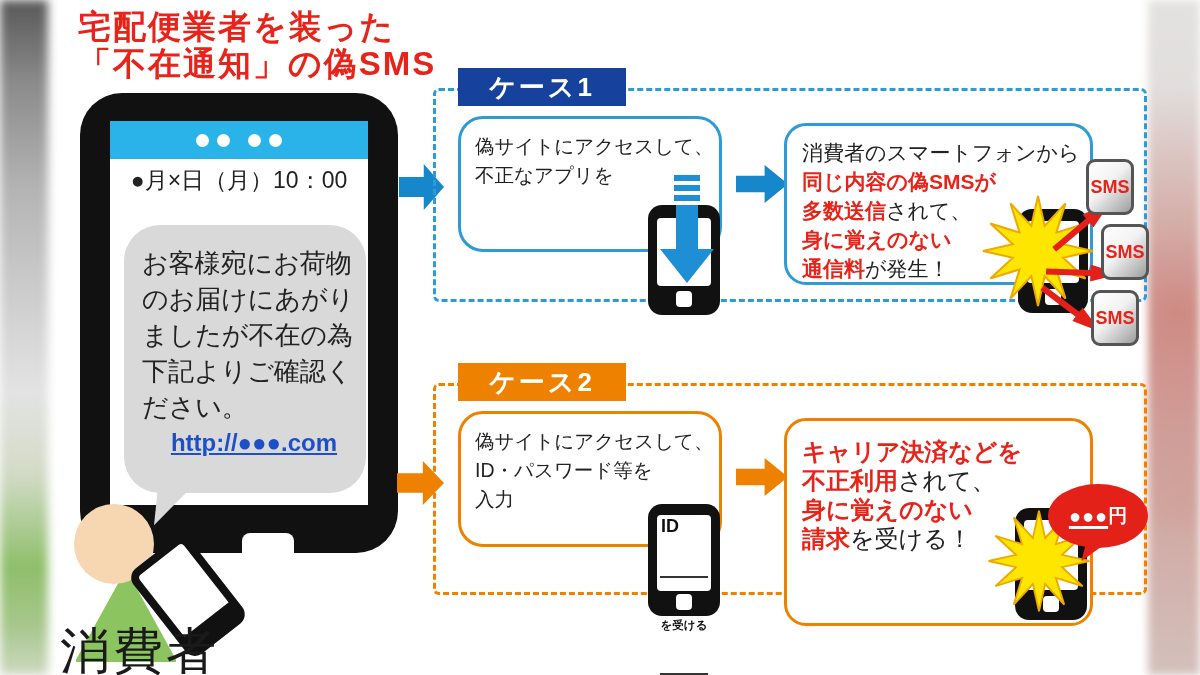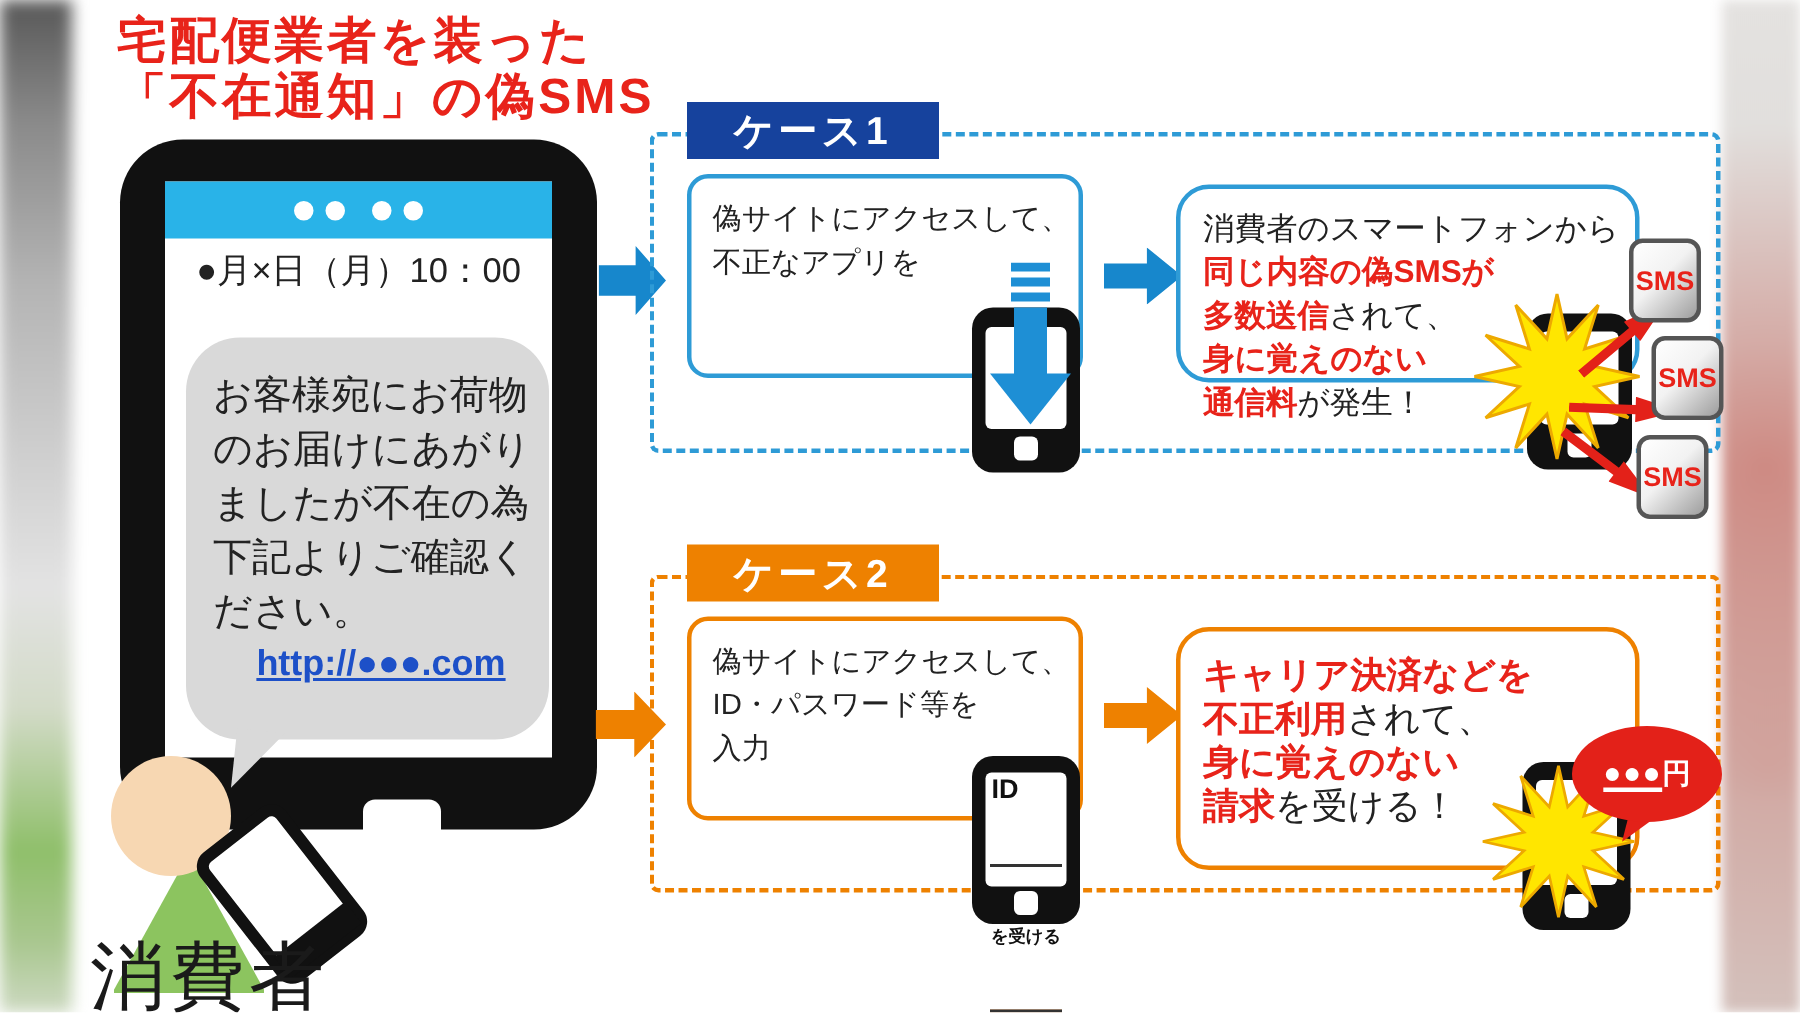--- a/index.html
+++ b/index.html
@@ -47,25 +47,25 @@
   .arr-to-c2{left:397px;top:461px;width:47px;height:44px;}
   .arr-mid{width:52px;height:38px;}
 
   
   .case{box-sizing:border-box;border-radius:6px;}
   .case1{left:433px;top:88px;width:714px;height:214px;border:3px dashed #2e9bd6;}
   .case2{left:433px;top:383px;width:714px;height:212px;border:3px dashed #ee8100;}
   .case-header{left:22px;top:-23px;width:168px;height:38px;display:flex;align-items:center;justify-content:center;color:#fff;font-weight:bold;font-size:26px;letter-spacing:3px;}
   .ch-blue{background:#16429d;}
   .ch-orange{background:#ee8100;}
-  .stepbox{left:22px;top:25px;width:264px;height:136px;background:#fff;border-radius:14px;box-sizing:border-box;padding:13px 6px 0 14px;font-size:19.5px;line-height:29px;color:#222;white-space:nowrap;}
+  .stepbox{left:22px;top:25px;width:264px;height:136px;background:#fff;border-radius:25px;box-sizing:border-box;padding:13px 6px 0 14px;font-size:19.5px;line-height:29px;color:#222;white-space:nowrap;}
   .sb-blue{border:3px solid #2e9bd6;}
   .sb-orange{border:3px solid #ee8100;}
-  .resultbox{left:348px;top:32px;width:309px;height:132px;background:#fff;border-radius:22px;box-sizing:border-box;padding:12px 4px 0 15px;white-space:nowrap;}
-  .rb2{height:162px;padding-top:16px;font-family:Liberation Serif, serif;}
+  .resultbox{left:348px;top:32px;width:309px;height:162px;background:#fff;border-radius:22px;box-sizing:border-box;padding:12px 4px 0 15px;white-space:nowrap;}
+  .rb2{height:208px;padding-top:16px;}
   .rline{font-size:21px;line-height:29px;color:#222;}
   .rline2{font-size:24px;line-height:29px;color:#222;}
   .em{color:#e8231a;font-weight:bold;}
 
   
   .mini-phone{background:#111;border-radius:14px;}
   .mini-screen{position:absolute;background:#fff;border-radius:4px;gap:40px;}
   .mini-home{position:absolute;background:#fff;border-radius:4px;}
   .dlp{left:212px;top:114px;width:72px;height:110px;}
   .dlp .mini-screen{left:9px;top:13px;width:54px;height:68px;}

